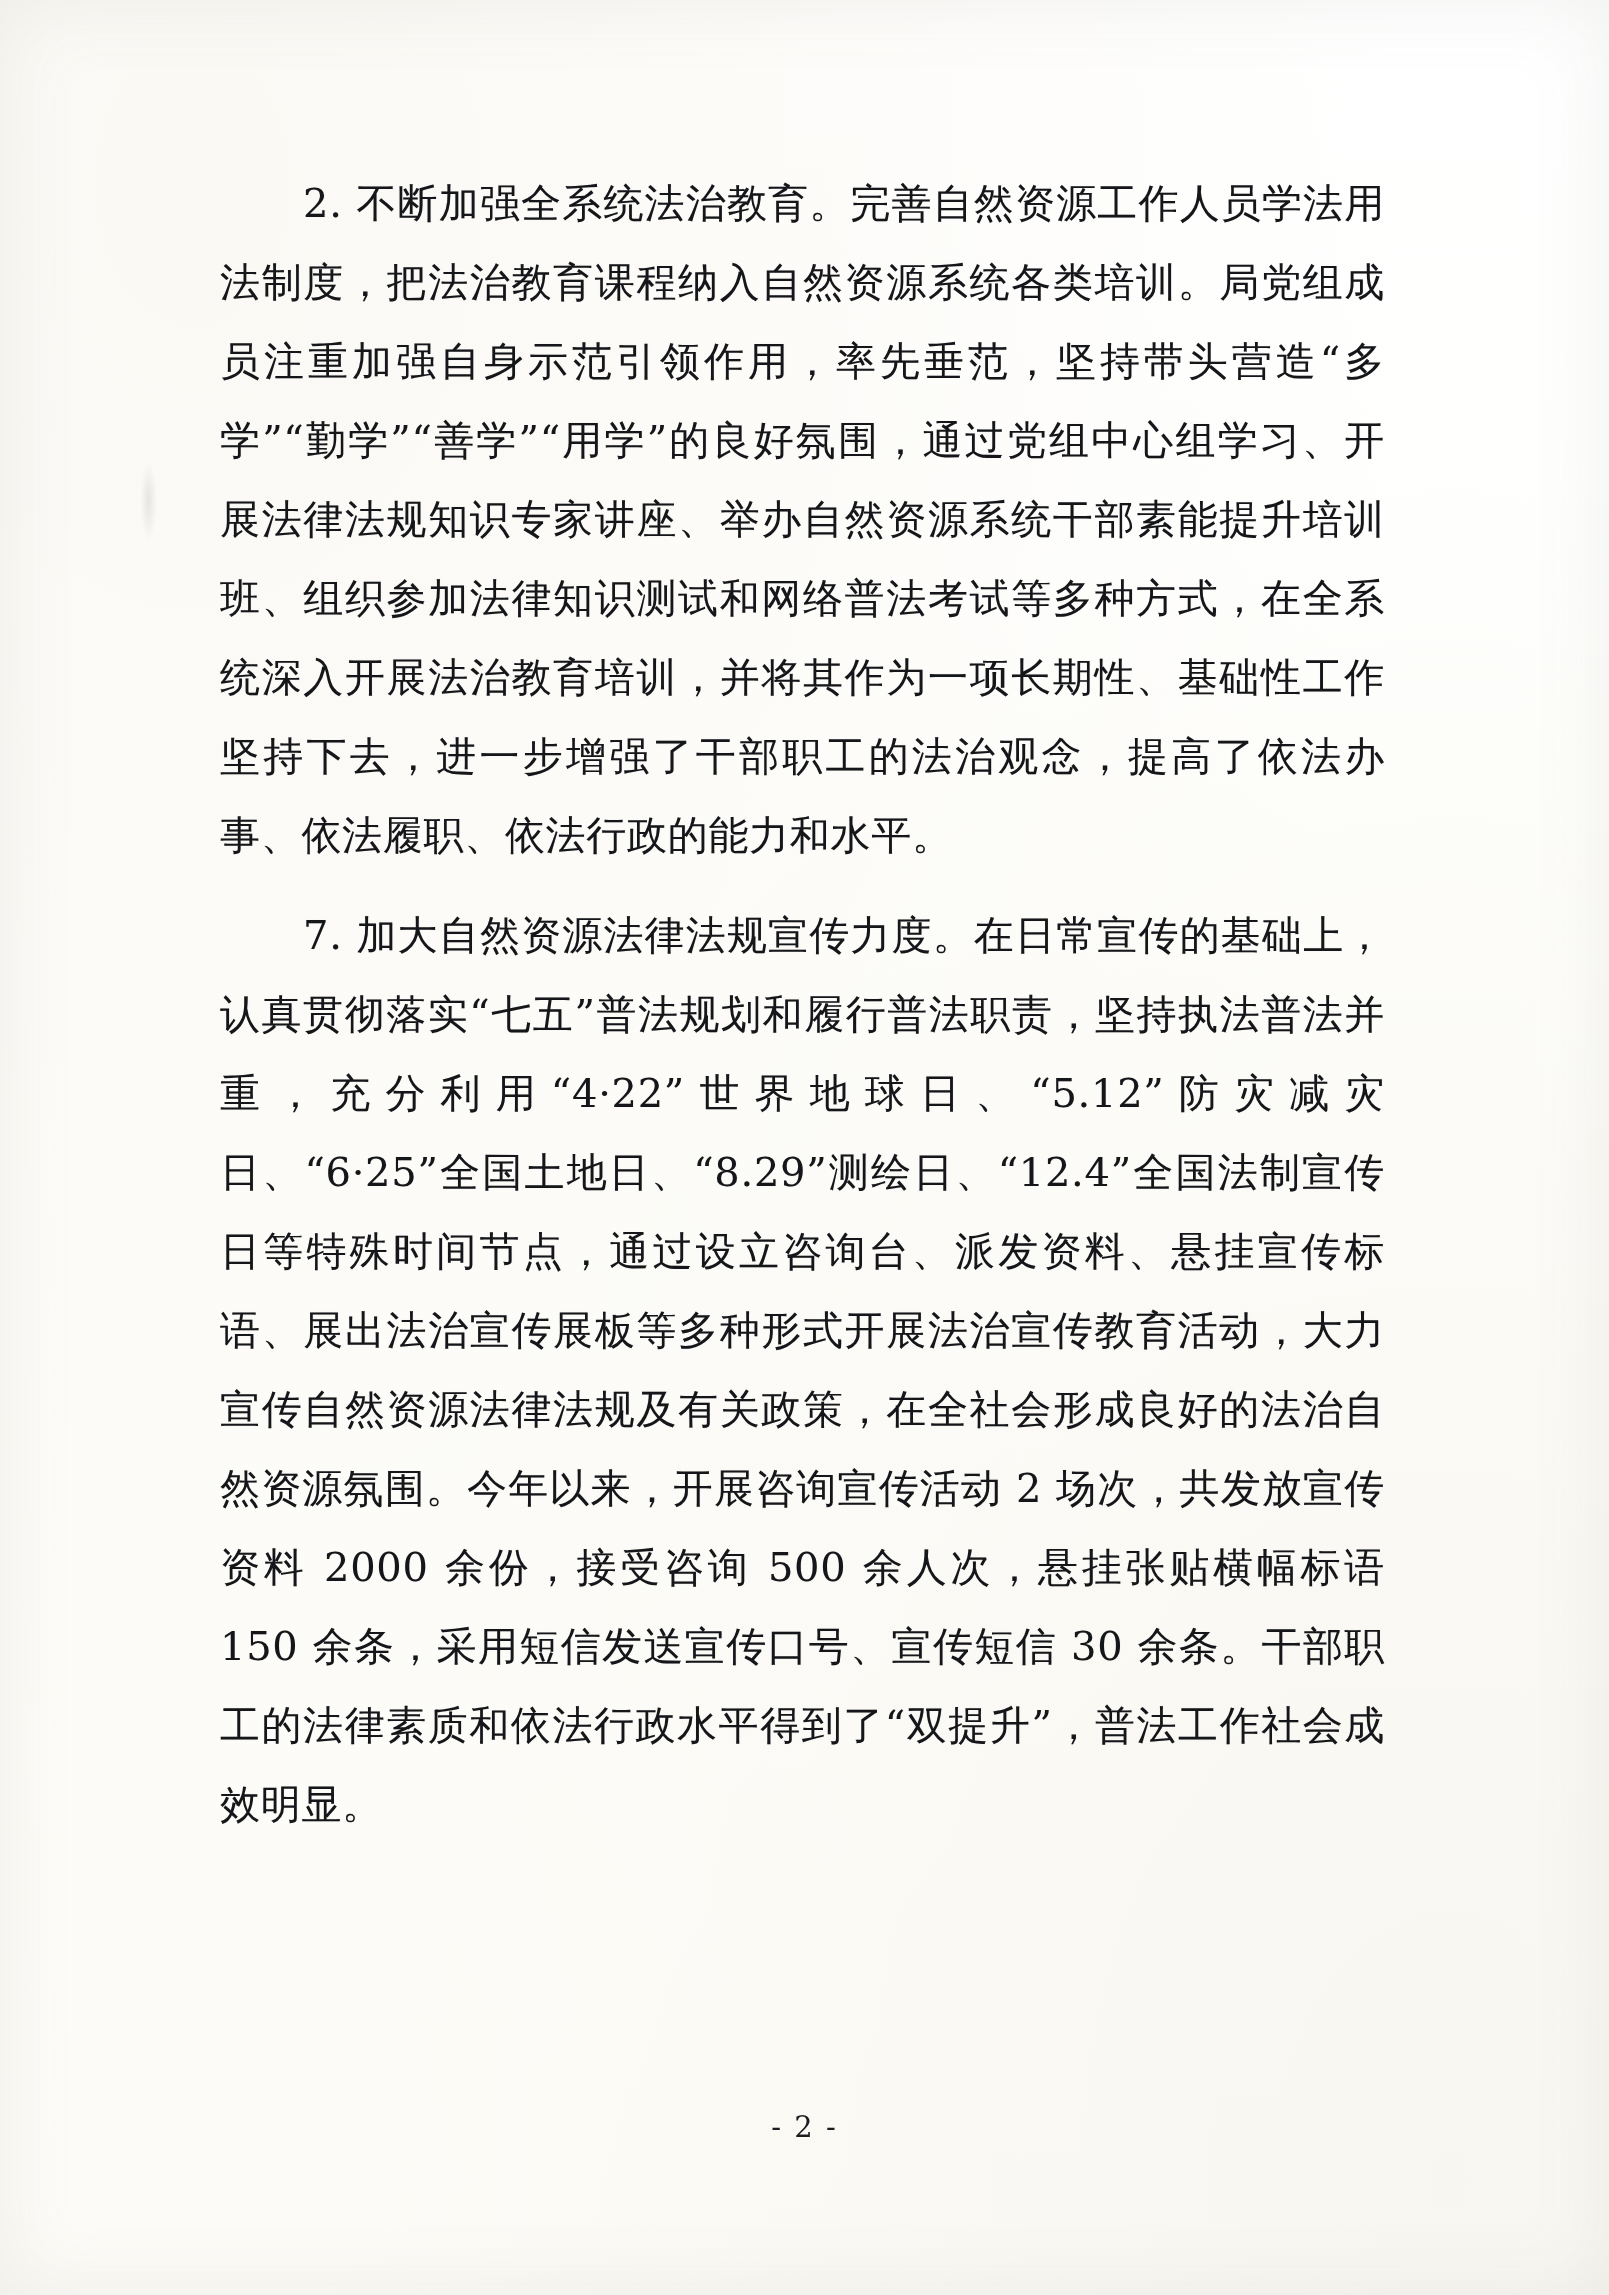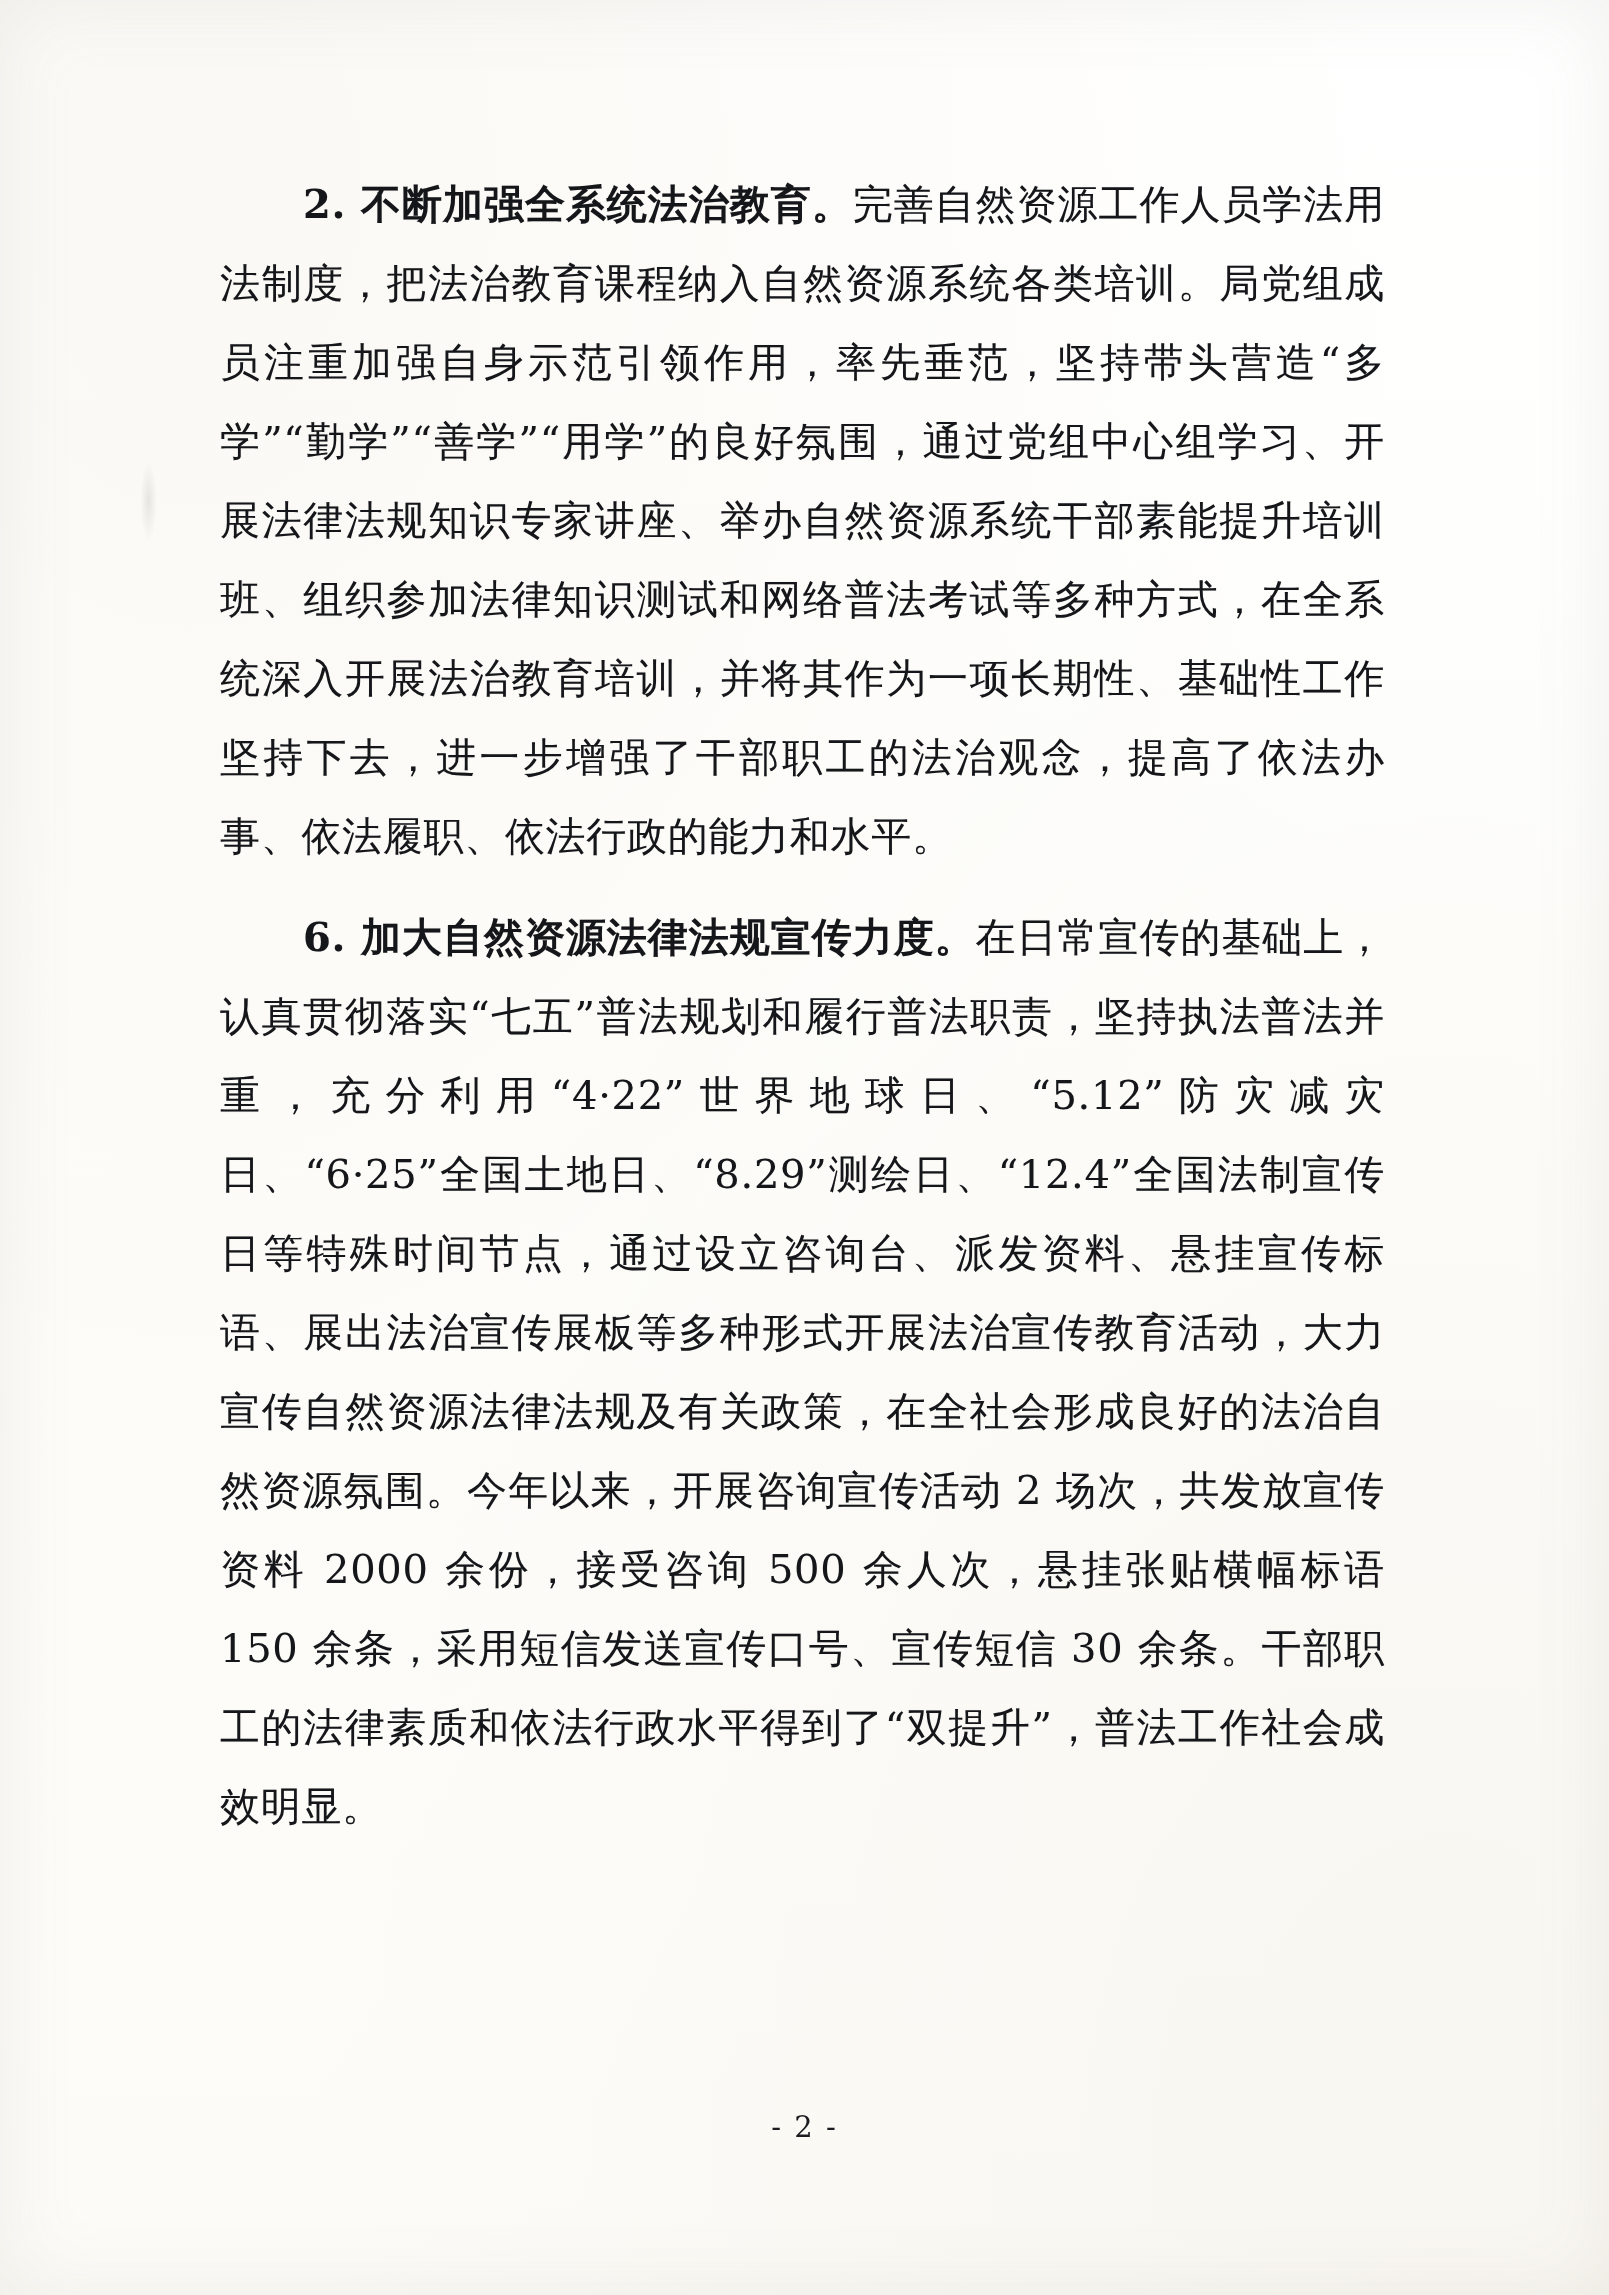--- a/index.html
+++ b/index.html
@@ -42,21 +42,21 @@
     color: #15161a;
     text-align: justify;
     text-justify: inter-character;
     text-indent: 83px;
     font-family: "DejaVu Serif", serif;
     font-weight: 400;
     
     text-shadow: 0 0 0.7px rgba(20,20,25,0.25);
   }
   p.para .lead {
-    font-weight: 700;
+    font-weight: 400;
   }
   .gap {
     height: 17.4px;
   }
   .page-number {
     position: absolute;
     left: 0;
     right: 0;
     top: 2110px;
     text-align: center;
@@ -90,21 +90,21 @@
 
   <div class="content">
 
     <p class="para">
       <span class="lead">2. 不断加强全系统法治教育。</span><span>完善自然资源工作人员学法用法制度，把法治教育课程纳入自然资源系统各类培训。局党组成员注重加强自身示范引领作用，率先垂范，坚持带头营造“多学”“勤学”“善学”“用学”的良好氛围，通过党组中心组学习、开展法律法规知识专家讲座、举办自然资源系统干部素能提升培训班、组织参加法律知识测试和网络普法考试等多种方式，在全系统深入开展法治教育培训，并将其作为一项长期性、基础性工作坚持下去，进一步增强了干部职工的法治观念，提高了依法办事、依法履职、依法行政的能力和水平。</span>
     </p>
 
     <div class="gap"></div>
 
     <p class="para">
-      <span class="lead">6. 加大自然资源法律法规宣传力度。</span><span>在日常宣传的基础上，认真贯彻落实“七五”普法规划和履行普法职责，坚持执法普法并重，充分利用“4·22”世界地球日、“5.12”防灾减灾日、“6·25”全国土地日、“8.29”测绘日、“12.4”全国法制宣传日等特殊时间节点，通过设立咨询台、派发资料、悬挂宣传标语、展出法治宣传展板等多种形式开展法治宣传教育活动，大力宣传自然资源法律法规及有关政策，在全社会形成良好的法治自然资源氛围。今年以来，开展咨询宣传活动 2 场次，共发放宣传资料 2000 余份，接受咨询 500 余人次，悬挂张贴横幅标语 150 余条，采用短信发送宣传口号、宣传短信 30 余条。干部职工的法律素质和依法行政水平得到了“双提升”，普法工作社会成效明显。</span>
+      <span class="lead">7. 加大自然资源法律法规宣传力度。</span><span>在日常宣传的基础上，认真贯彻落实“七五”普法规划和履行普法职责，坚持执法普法并重，充分利用“4·22”世界地球日、“5.12”防灾减灾日、“6·25”全国土地日、“8.29”测绘日、“12.4”全国法制宣传日等特殊时间节点，通过设立咨询台、派发资料、悬挂宣传标语、展出法治宣传展板等多种形式开展法治宣传教育活动，大力宣传自然资源法律法规及有关政策，在全社会形成良好的法治自然资源氛围。今年以来，开展咨询宣传活动 2 场次，共发放宣传资料 2000 余份，接受咨询 500 余人次，悬挂张贴横幅标语 150 余条，采用短信发送宣传口号、宣传短信 30 余条。干部职工的法律素质和依法行政水平得到了“双提升”，普法工作社会成效明显。</span>
     </p>
 
   </div>
 
   <div class="page-number">- 2 -</div>
   <div class="edge-shade"></div>
 </div>
 
 
 </body></html>

